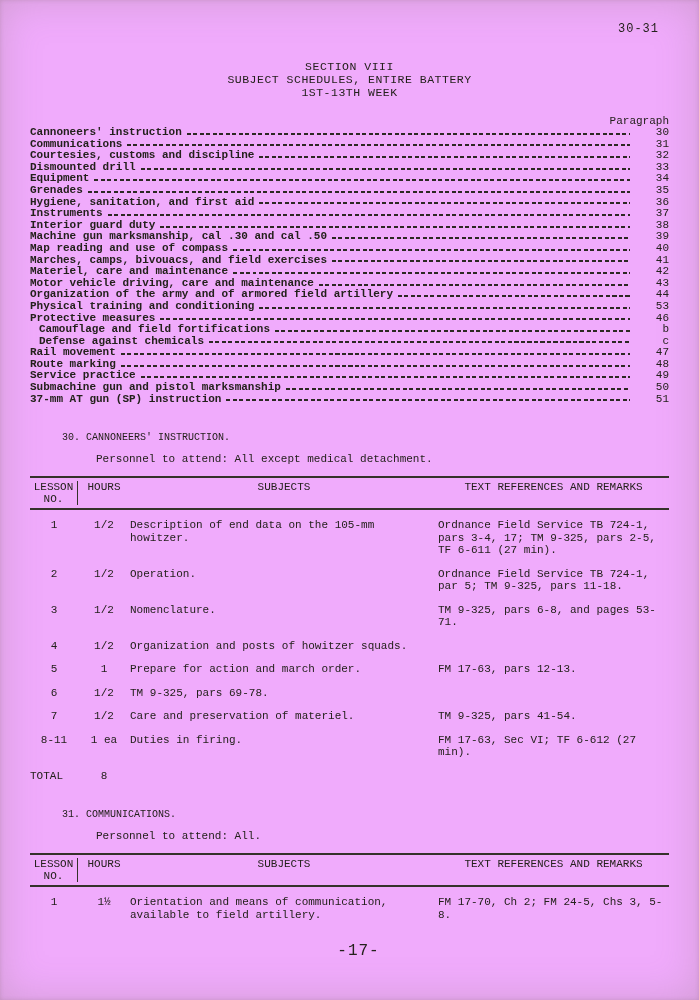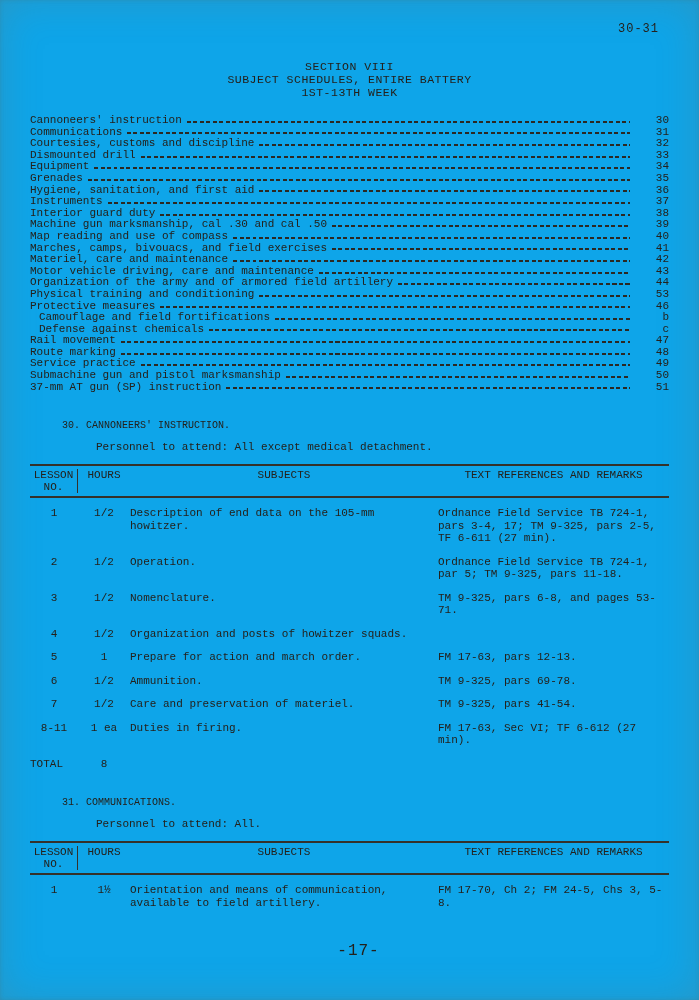--- a/index.html
+++ b/index.html
@@ -6,39 +6,39 @@
   body{
     width:699px;height:1000px;
     background:#efece4;
     font-family:"Liberation Mono","DejaVu Sans Mono",monospace;
     color:#24211c;
     position:relative;
     overflow:hidden;
   }
   .page{
     position:absolute;inset:0;
-    background:#0ea5e9;
+    background:#f0abfc;
     box-shadow:inset 0 0 40px rgba(120,110,90,.25), inset 0 0 4px rgba(90,80,60,.2);
     padding:20px 30px;
     box-sizing:border-box;
   }
   .corner{
     position:absolute;top:22px;right:40px;
     font-size:12px;letter-spacing:1px;
   }
   .doc-header{
     margin-top:40px;text-align:center;
     font-size:11.5px;line-height:13px;letter-spacing:.5px;
   }
   
   .toc{margin-top:16px;font-size:11px;}
   .toc-colhead{text-align:right;line-height:12px;padding-right:0;}
   .toc-line{display:flex;align-items:baseline;line-height:11.6px;white-space:pre;}
   .toc-line.indent{padding-left:9px;}
-  .toc-label{white-space:pre;}
+  .toc-label{white-space:pre;font-weight:bold;}
   .leader{
     flex:1;height:2px;align-self:center;margin:2px 3px 0 5px;
     background:repeating-linear-gradient(90deg,#2c2923 0 4px,transparent 4px 6.5px);
   }
   .pnum{width:36px;text-align:right;}
   
   .lesson-heading{margin-top:26px;padding-left:32px;font-size:10px;line-height:13px;}
   .personnel{margin-top:9px;padding-left:66px;font-size:11px;line-height:13px;}
   .sched-table{margin-top:10px;font-size:11px;}
   .trow{display:grid;grid-template-columns:48px 52px 308px 1fr;}
@@ -67,20 +67,21 @@
 
   <div class="corner">30-31</div>
 
   <div class="doc-header">
     <div>SECTION VIII</div>
     <div>SUBJECT SCHEDULES, ENTIRE BATTERY</div>
     <div>1ST-13TH WEEK</div>
   </div>
 
   <div class="toc">
+    <div class="toc-colhead">Paragraph</div>
     <div id="toc-list">
         <div class="toc-line"><span class="toc-label">Cannoneers' instruction</span><span class="leader"></span><span class="pnum">30</span></div>
         <div class="toc-line"><span class="toc-label">Communications</span><span class="leader"></span><span class="pnum">31</span></div>
         <div class="toc-line"><span class="toc-label">Courtesies, customs and discipline</span><span class="leader"></span><span class="pnum">32</span></div>
         <div class="toc-line"><span class="toc-label">Dismounted drill</span><span class="leader"></span><span class="pnum">33</span></div>
         <div class="toc-line"><span class="toc-label">Equipment</span><span class="leader"></span><span class="pnum">34</span></div>
         <div class="toc-line"><span class="toc-label">Grenades</span><span class="leader"></span><span class="pnum">35</span></div>
         <div class="toc-line"><span class="toc-label">Hygiene, sanitation, and first aid</span><span class="leader"></span><span class="pnum">36</span></div>
         <div class="toc-line"><span class="toc-label">Instruments</span><span class="leader"></span><span class="pnum">37</span></div>
         <div class="toc-line"><span class="toc-label">Interior guard duty</span><span class="leader"></span><span class="pnum">38</span></div>
@@ -139,21 +140,20 @@
           </div>
           <div class="trow">
             <div class="td c0">5</div>
             <div class="td c1">1</div>
             <div class="td c2">Prepare for action and march order.</div>
             <div class="td c3">FM 17-63, pars 12-13.</div>
           </div>
           <div class="trow">
             <div class="td c0">6</div>
             <div class="td c1">1/2</div>
-            <div class="td c2">Ammunition.</div>
             <div class="td c3">TM 9-325, pars 69-78.</div>
           </div>
           <div class="trow">
             <div class="td c0">7</div>
             <div class="td c1">1/2</div>
             <div class="td c2">Care and preservation of materiel.</div>
             <div class="td c3">TM 9-325, pars 41-54.</div>
           </div>
           <div class="trow">
             <div class="td c0">8-11</div>

